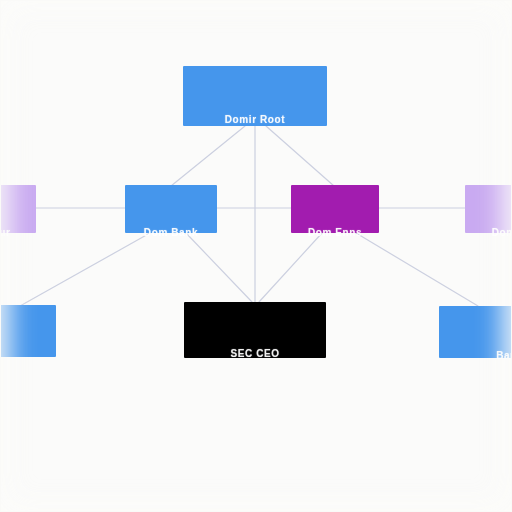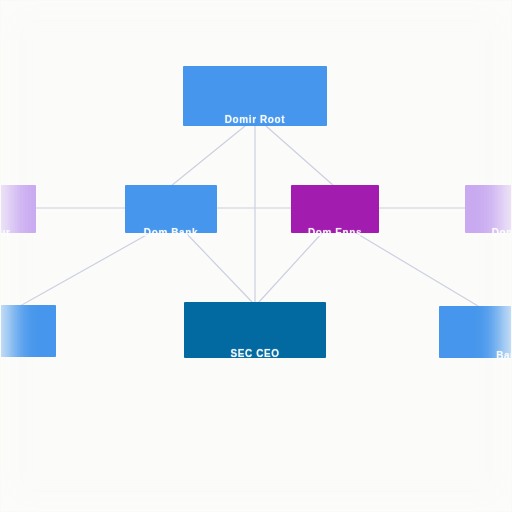--- a/index.html
+++ b/index.html
@@ -96,21 +96,21 @@
       </div>
       <div class="node purple clip-left" style="left: -24px; top: 185px; width: 60px; height: 48px; background: rgb(201, 170, 241);">
         <span class="node-label" style="color: rgb(255, 255, 255);">ahrtur</span>
       </div>
       <div class="node purple clip-right" style="left: 465px; top: 185px; width: 66px; height: 48px; background: rgb(201, 170, 241);">
         <span class="node-label" style="color: rgb(255, 255, 255);">Dom C</span>
       </div>
       <div class="node blue clip-left" style="left: -28px; top: 305px; width: 84px; height: 52px; background: rgb(69, 150, 236);">
         <span class="node-label" style="color: rgb(255, 255, 255);">ulaH</span>
       </div>
-      <div class="node blue" style="left: 184px; top: 302px; width: 142px; height: 56px; background: #0369a1;">
+      <div class="node blue" style="left: 184px; top: 302px; width: 142px; height: 56px; background: #000000;">
         <span class="node-label" style="color: rgb(255, 255, 255);">SEC CEO</span>
       </div>
       <div class="node blue clip-right" style="left: 439px; top: 306px; width: 88px; height: 52px; background: rgb(69, 150, 236);">
         <span class="node-label" style="color: rgb(255, 255, 255);">Bank</span>
       </div>
     </div>
 
   <div id="frame"></div>
 </div>
 

